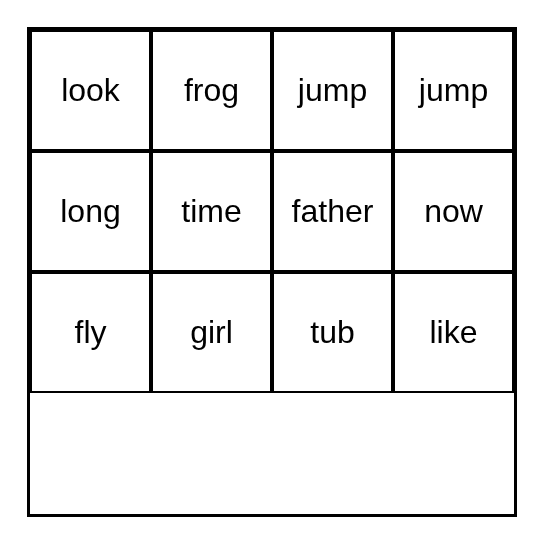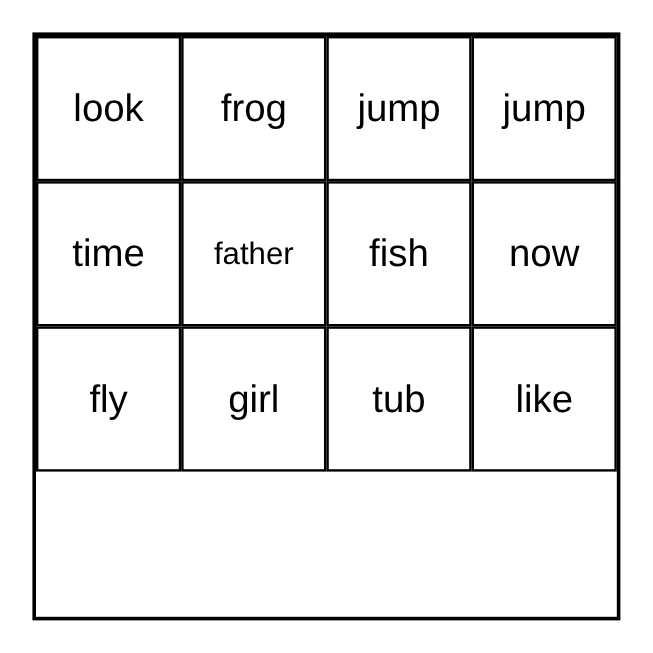--- a/index.html
+++ b/index.html
@@ -34,47 +34,47 @@
       justify-content: center;
     }
 
     .cell-word {
       font-size: 32px;
       font-weight: normal;
       color: #000000;
     }
 
     .cell-word.small {
-      font-size: 26px;
+      font-size: 32px;
     }
   </style>
 </head>
 <body>
 
 <div class="grid-container">
 <div class="grid-cell">
       <span class="cell-word">look</span>
     </div>
     <div class="grid-cell">
       <span class="cell-word">frog</span>
     </div>
     <div class="grid-cell">
       <span class="cell-word">jump</span>
     </div>
     <div class="grid-cell">
       <span class="cell-word">jump</span>
     </div>
     <div class="grid-cell">
+      <span class="cell-word">long</span>
+    </div>
+    <div class="grid-cell">
       <span class="cell-word">time</span>
     </div>
     <div class="grid-cell">
       <span class="cell-word small">father</span>
-    </div>
-    <div class="grid-cell">
-      <span class="cell-word">fish</span>
     </div>
     <div class="grid-cell">
       <span class="cell-word">now</span>
     </div>
     <div class="grid-cell">
       <span class="cell-word">fly</span>
     </div>
     <div class="grid-cell">
       <span class="cell-word">girl</span>
     </div>

